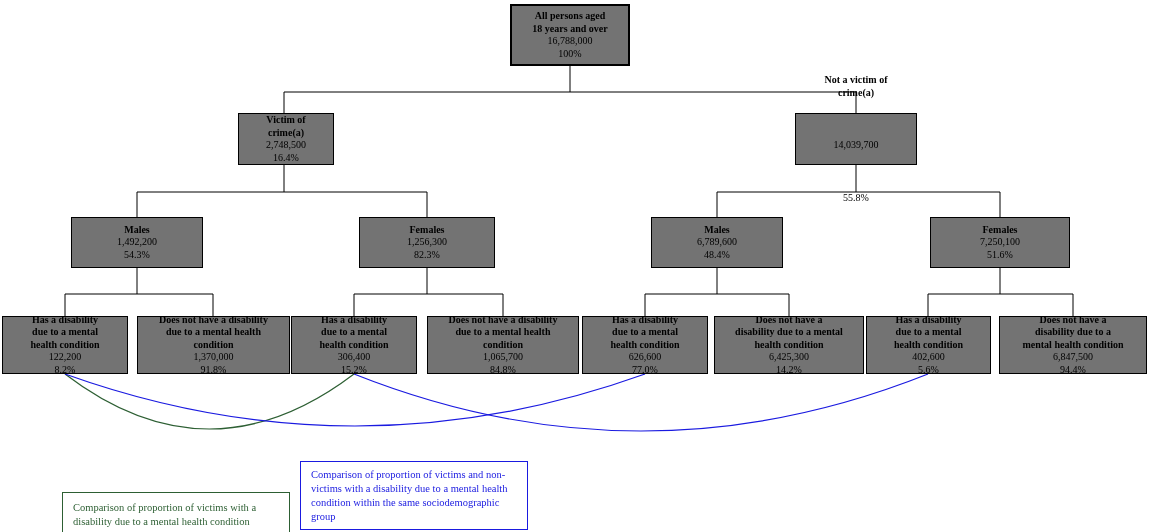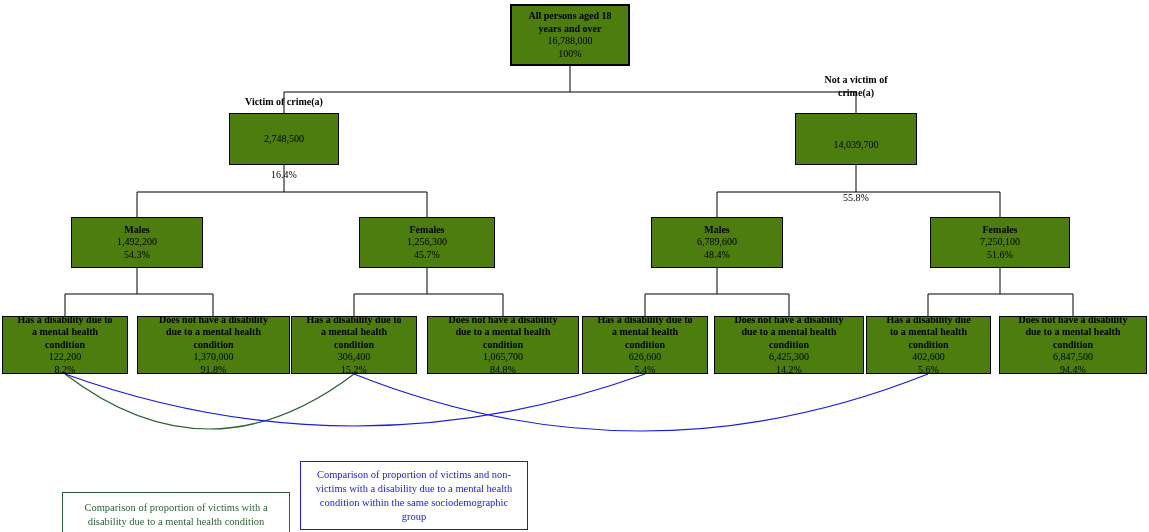--- a/index.html
+++ b/index.html
@@ -8,38 +8,37 @@
     width:1149px;height:532px;
     background:#ffffff;
     font-family:"Liberation Serif","DejaVu Serif",serif;
     overflow:hidden;
   }
   #wires{position:absolute;left:0;top:0;width:1149px;height:532px;}
   .node{
     position:absolute;
     box-sizing:border-box;
     border:1px solid #000;
-    background:#4d7c0f;
+    background:#737373;
     display:flex;flex-direction:column;
     align-items:center;justify-content:center;
     text-align:center;
     font-size:10px;line-height:12.5px;
-    padding:2px 14px;
+    padding:2px 20px;
     color:#000;
   }
   .node.root{border-width:2px;}
   .node .t{font-weight:bold;}
   .node .p{}
   .legend{
     position:absolute;
     box-sizing:border-box;
     border:1px solid #000;
     background:#fff;
     display:flex;align-items:center;justify-content:center;
-    text-align:center;
     font-size:10.5px;line-height:14px;
     padding:4px 10px;
   }
 </style>
 </head>
 <body>
 
 <div id="stage">
 
   <svg id="wires" viewBox="0 0 1149 532">
@@ -54,40 +53,40 @@
     <path d="M65 374 Q355 478 645 374" fill="none" stroke-width="1.2" stroke="#1a1ae0"></path>
     <path d="M354 374 Q641 488 928 374" fill="none" stroke-width="1.2" stroke="#1a1ae0"></path>
   </svg>
 
   <div class="node root" style="left:510px;top:4px;width:120px;height:62px;">
     <div class="t">All persons aged 18 years and over</div>
     <div class="n">16,788,000</div>
     <div class="p">100%</div>
   </div>
 
-  <div class="node" style="left:229px;top:113px;width:110px;height:52px;gap:24px;">
+  <div class="node" style="left:238px;top:113px;width:96px;height:52px;">
     <div class="t">Victim of crime(a)</div>
     <div class="n">2,748,500</div>
     <div class="p">16.4%</div>
   </div>
   <div class="node" style="left:795px;top:113px;width:122px;height:52px;gap:40px;">
     <div class="t">Not a victim of crime(a)</div>
     <div class="n">14,039,700</div>
     <div class="p">55.8%</div>
   </div>
 
   <div class="node" style="left:71px;top:217px;width:132px;height:51px;">
     <div class="t">Males</div>
     <div class="n">1,492,200</div>
     <div class="p">54.3%</div>
   </div>
   <div class="node" style="left:359px;top:217px;width:136px;height:51px;">
     <div class="t">Females</div>
     <div class="n">1,256,300</div>
-    <div class="p">45.7%</div>
+    <div class="p">82.3%</div>
   </div>
   <div class="node" style="left:651px;top:217px;width:132px;height:51px;">
     <div class="t">Males</div>
     <div class="n">6,789,600</div>
     <div class="p">48.4%</div>
   </div>
   <div class="node" style="left:930px;top:217px;width:140px;height:51px;">
     <div class="t">Females</div>
     <div class="n">7,250,100</div>
     <div class="p">51.6%</div>
@@ -109,21 +108,21 @@
     <div class="p">15.2%</div>
   </div>
   <div class="node" style="left:427px;top:316px;width:152px;height:58px;">
     <div class="t">Does not have a disability due to a mental health condition</div>
     <div class="n">1,065,700</div>
     <div class="p">84.8%</div>
   </div>
   <div class="node" style="left:582px;top:316px;width:126px;height:58px;">
     <div class="t">Has a disability due to a mental health condition</div>
     <div class="n">626,600</div>
-    <div class="p">5.4%</div>
+    <div class="p">77.0%</div>
   </div>
   <div class="node" style="left:714px;top:316px;width:150px;height:58px;">
     <div class="t">Does not have a disability due to a mental health condition</div>
     <div class="n">6,425,300</div>
     <div class="p">14.2%</div>
   </div>
   <div class="node" style="left:866px;top:316px;width:125px;height:58px;">
     <div class="t">Has a disability due to a mental health condition</div>
     <div class="n">402,600</div>
     <div class="p">5.6%</div>

